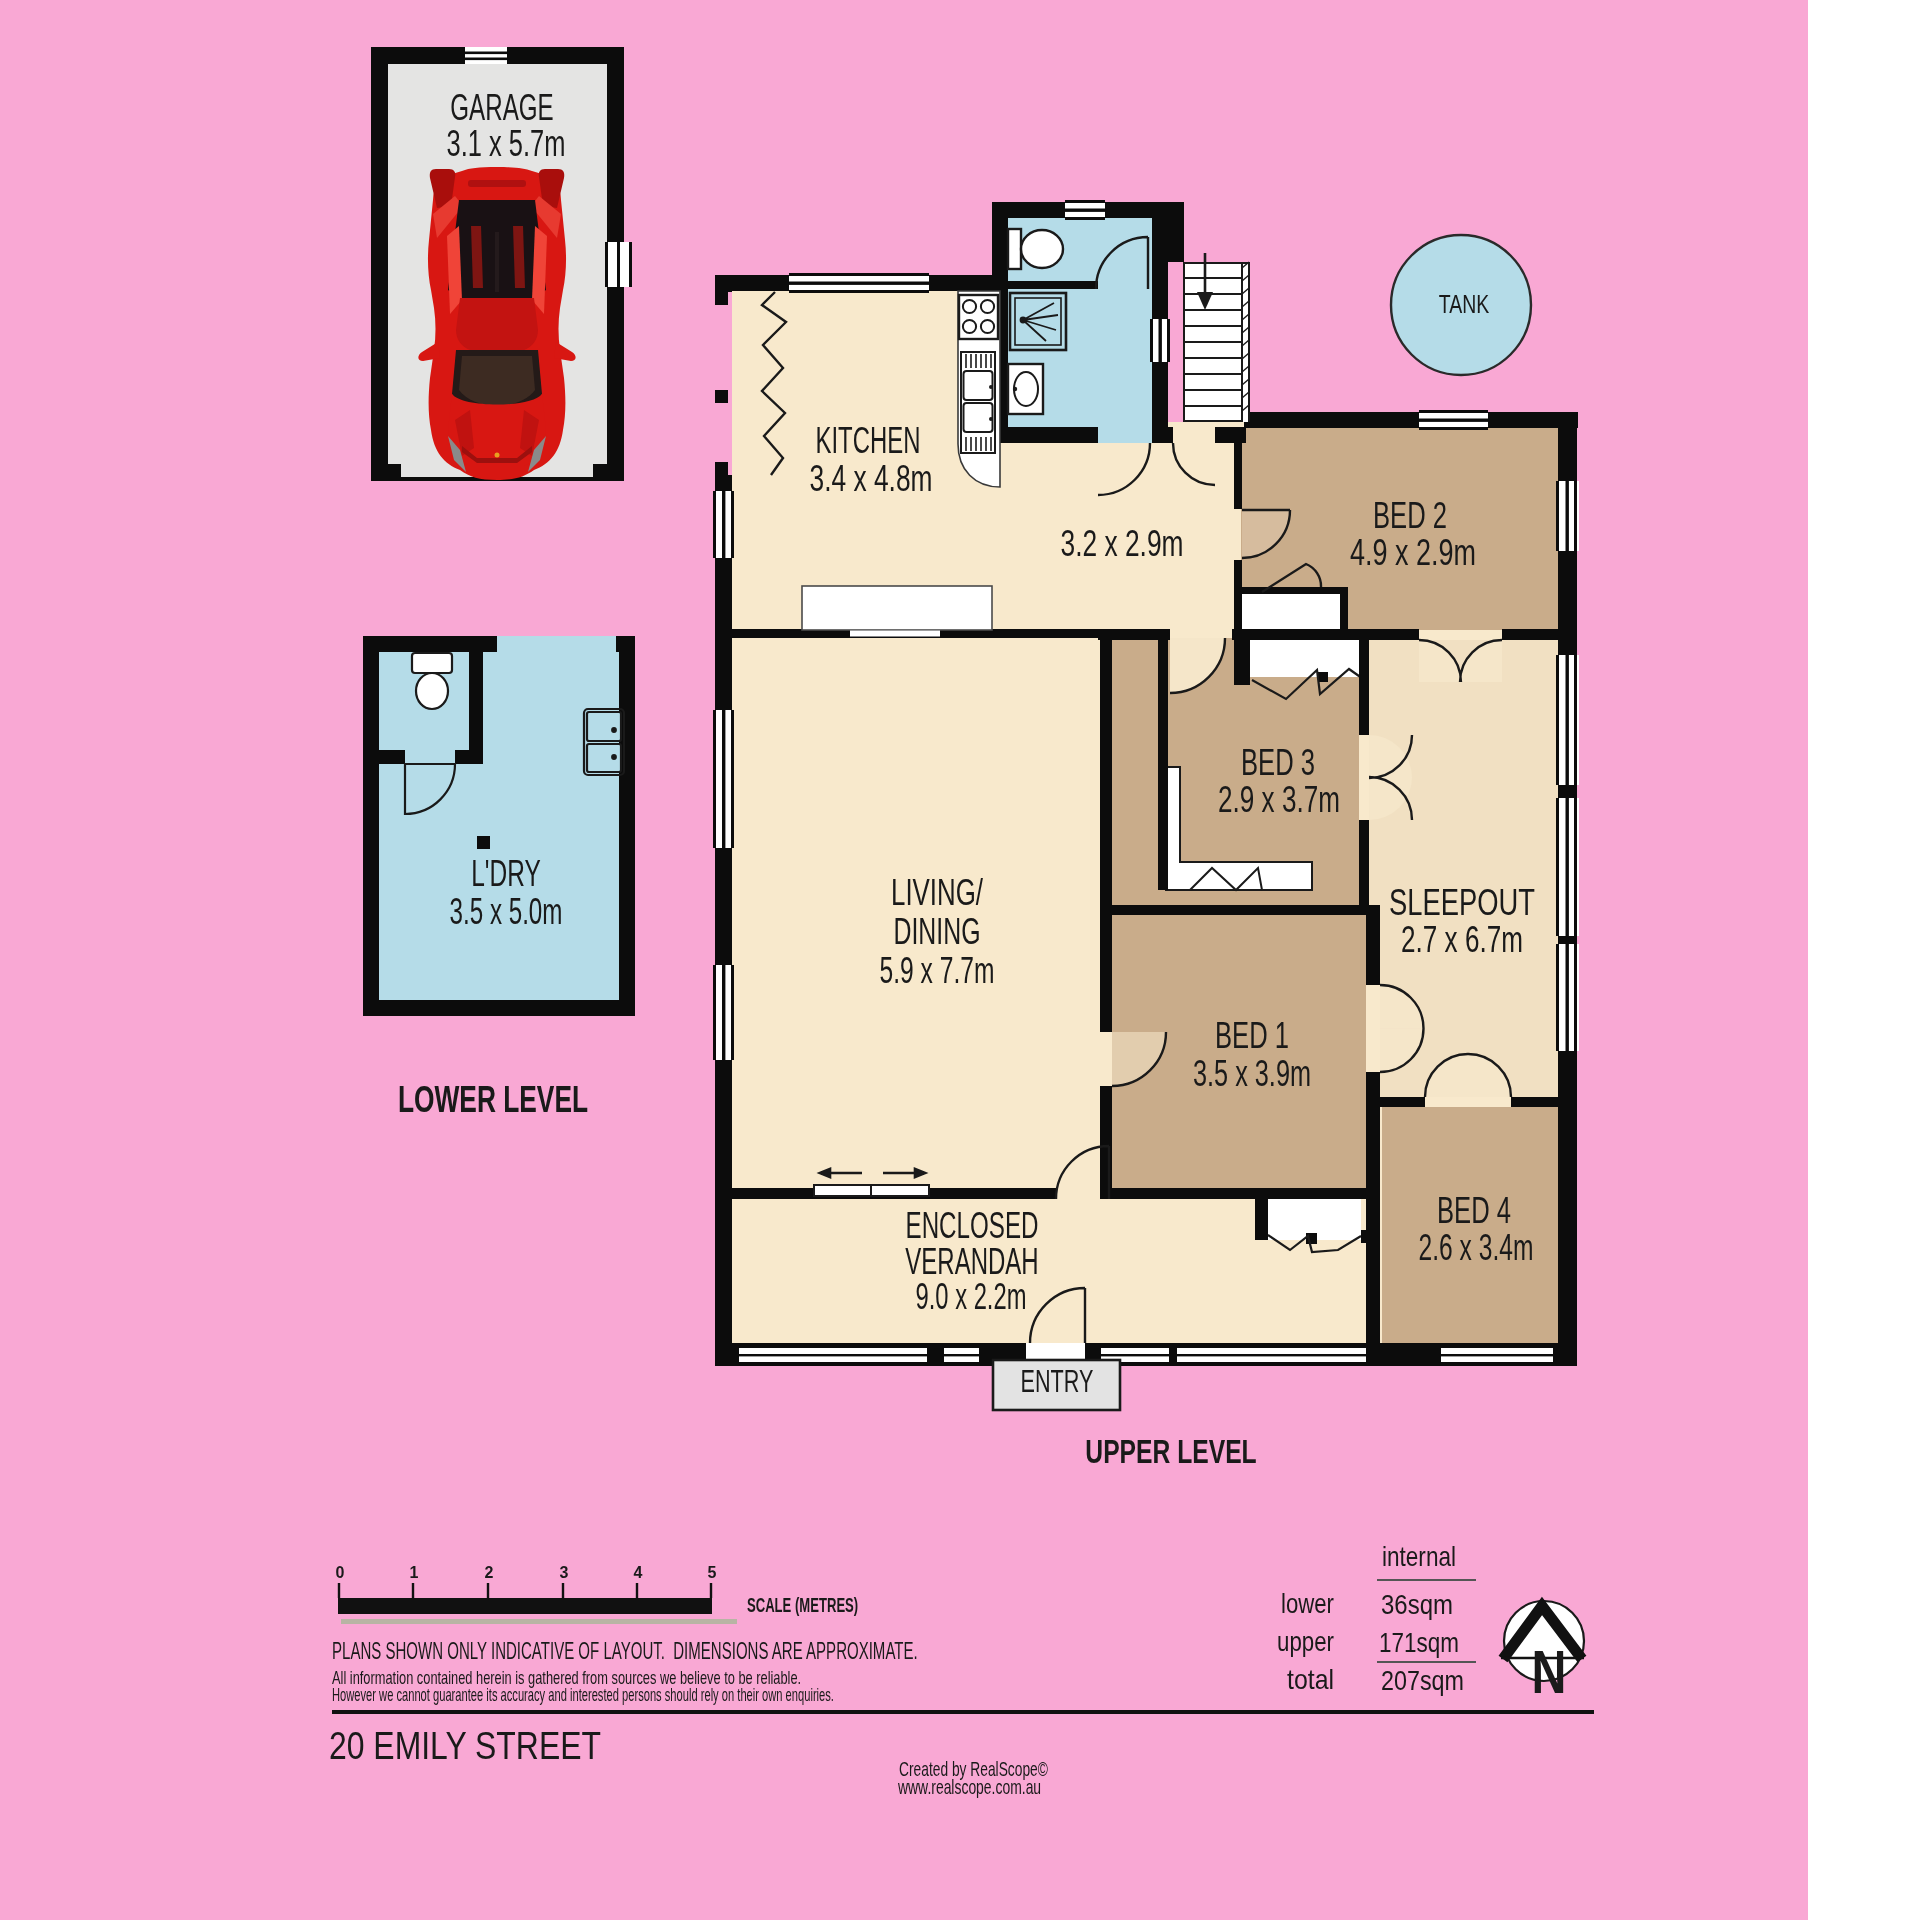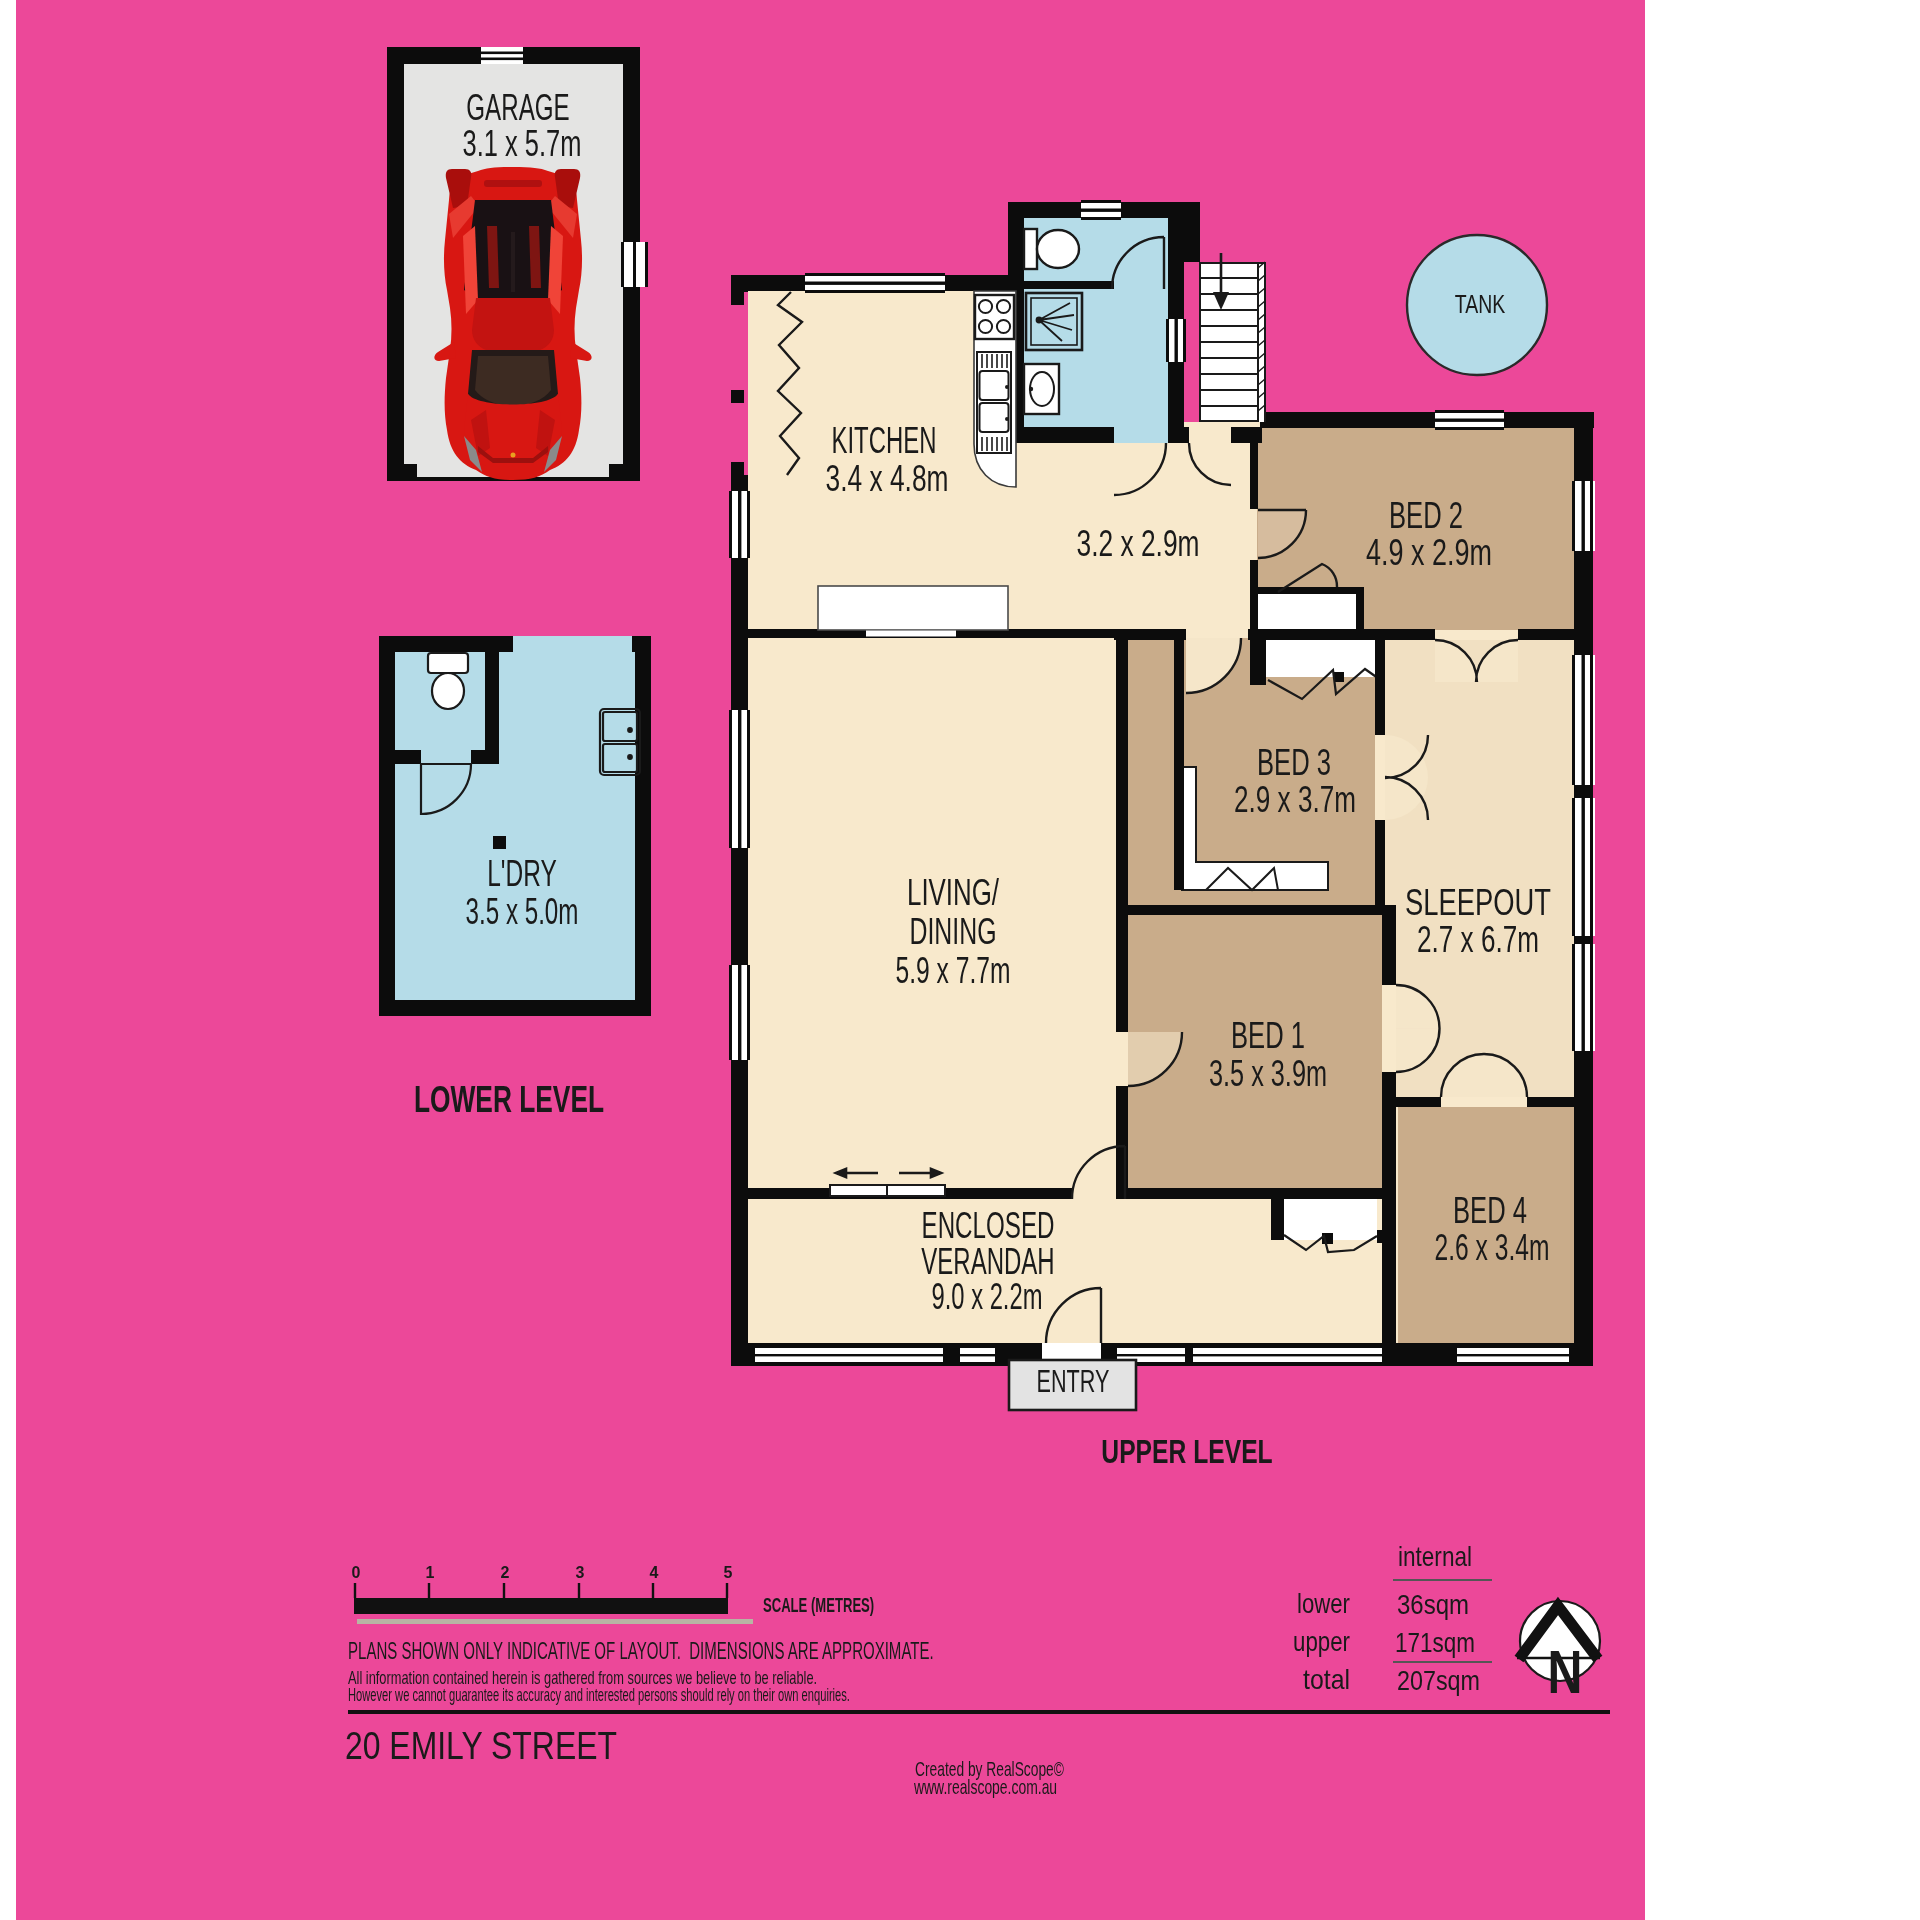--- a/index.html
+++ b/index.html
@@ -1,16 +1,16 @@
 <!DOCTYPE html>
 <html><head>
 <meta charset="utf-8">
 <style>
   html,body{margin:0;padding:0;background:#ffffff;}
-  .page{width:1629px;height:1920px;position:relative;background:#ec4899;overflow:hidden;margin-left:16px;}
+  .page{width:1808px;height:1920px;position:relative;background:#f9a8d4;overflow:hidden;}
   svg text{font-family:"Liberation Sans", sans-serif;fill:#1a1a1a;}
 </style>
 </head>
 <body>
 <div class="page">
 <svg width="1920" height="1920" viewBox="0 0 1920 1920" xmlns="http://www.w3.org/2000/svg">
 
 <rect x="388" y="64" width="219" height="402" fill="#e4e4e3"></rect>
 <rect x="401" y="464" width="192" height="13" fill="#e4e4e3"></rect>
 

